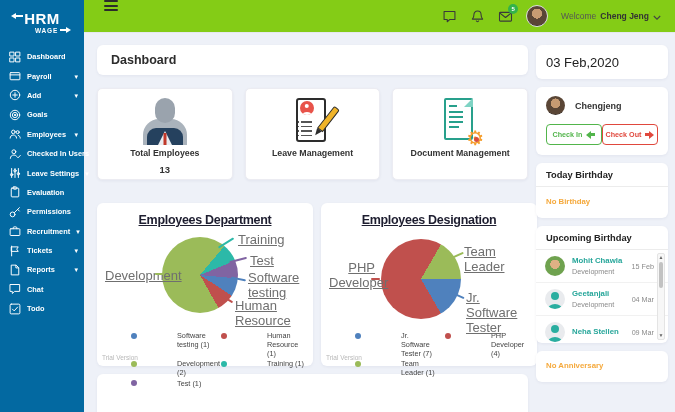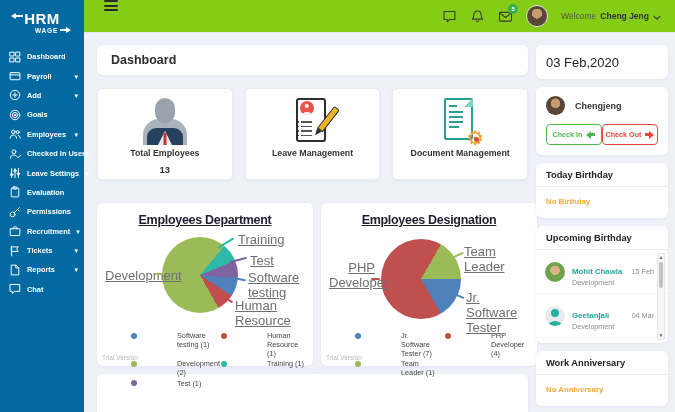--- a/index.html
+++ b/index.html
@@ -113,21 +113,21 @@
   .sec-title { font-size:9.3px; font-weight:700; color:#222; padding:7px 10px 6px; border-bottom:1px solid #ececec; }
   .empty-msg { padding:10px 10px 12px; font-size:7.8px; font-weight:700; color:#f5a93c; }
   .bday-list { position:relative; height:93px; overflow:hidden; }
   .bday-row { display:flex; align-items:center; gap:7px; padding:6px 14px 6px 9px; border-bottom:1px solid #f1f1f1; }
   .bav { position:relative; width:20px; height:20px; flex:0 0 20px; border-radius:50%; background:#e9ebee; overflow:hidden; }
   .bav::before { content:""; position:absolute; left:50%; transform:translateX(-50%); top:3px; width:8px; height:8px; border-radius:50%; background:#2aaea0; }
   .bav::after { content:""; position:absolute; left:50%; transform:translateX(-50%); bottom:-7px; width:15px; height:12px; border-radius:50%; background:#2aaea0; }
   .bav-photo { background:radial-gradient(circle at 50% 42%, #e0b184 0 30%, #6fa24f 31%); }
   .bav-photo::before, .bav-photo::after { display:none; }
   .bcol { display:flex; flex-direction:column; gap:2px; min-width:0; }
-  .bname { font-size:7.8px; font-weight:700; color:#26a69a; white-space:nowrap;margin-top:11px; }
+  .bname { font-size:7.8px; font-weight:700; color:#26a69a; white-space:nowrap; }
   .bdept { font-size:7.2px; color:#8a8a8a; }
   .bdate { margin-left:auto; font-size:7.2px; color:#8a8a8a; white-space:nowrap; }
   .list-scroll { position:absolute; right:3px; top:3px; bottom:3px; width:8px; background:#f7f7f7; border:1px solid #e4e4e4; border-radius:2px; display:flex; flex-direction:column; align-items:center; cursor:pointer; }
   .ls-arrow { font-size:5px; color:#666; line-height:7px; }
   .ls-thumb { width:4px; height:26px; background:#c2c2c2; border-radius:2px; margin-top:1px; }
   .ls-bottom { margin-top:auto; }
 </style>
 </head>
 <body>
 
@@ -275,20 +275,29 @@
         <span class="nav-lb">Reports</span>
         <span class="nav-caret">▾</span>
       </div>
       <div class="nav-item">
         <span class="nav-ic">
           <svg viewBox="0 0 16 16">
             <path d="M1.8 2h12.4v9.2H7.4l-3 2.8v-2.8H1.8z"></path>
           </svg>
         </span>
         <span class="nav-lb">Chat</span>
+      </div>
+      <div class="nav-item">
+        <span class="nav-ic">
+          <svg viewBox="0 0 16 16">
+            <rect x="1.5" y="1.5" width="13" height="13" rx="1.5"></rect>
+            <path d="M4.6 8.2l2.3 2.3 4.5-5"></path>
+          </svg>
+        </span>
+        <span class="nav-lb">Todo</span>
       </div>
     </nav>
 </aside>
 
 <header class="topbar">
   <button class="hamburger">
       <span></span>
       <span></span>
       <span></span>
     </button>
@@ -501,16 +510,15 @@
         </div>
         <div class="list-scroll">
         <span class="ls-arrow">▲</span>
         <span class="ls-thumb"></span>
         <span class="ls-arrow ls-bottom">▼</span>
       </div>
     </div>
   </div>
 
   <div class="card rb-card">
-    <h3 class="sec-title">Work Anniversary</h3>
     <p class="empty-msg">No Anniversary</p>
   </div>
 </aside>
 
 </body></html>

